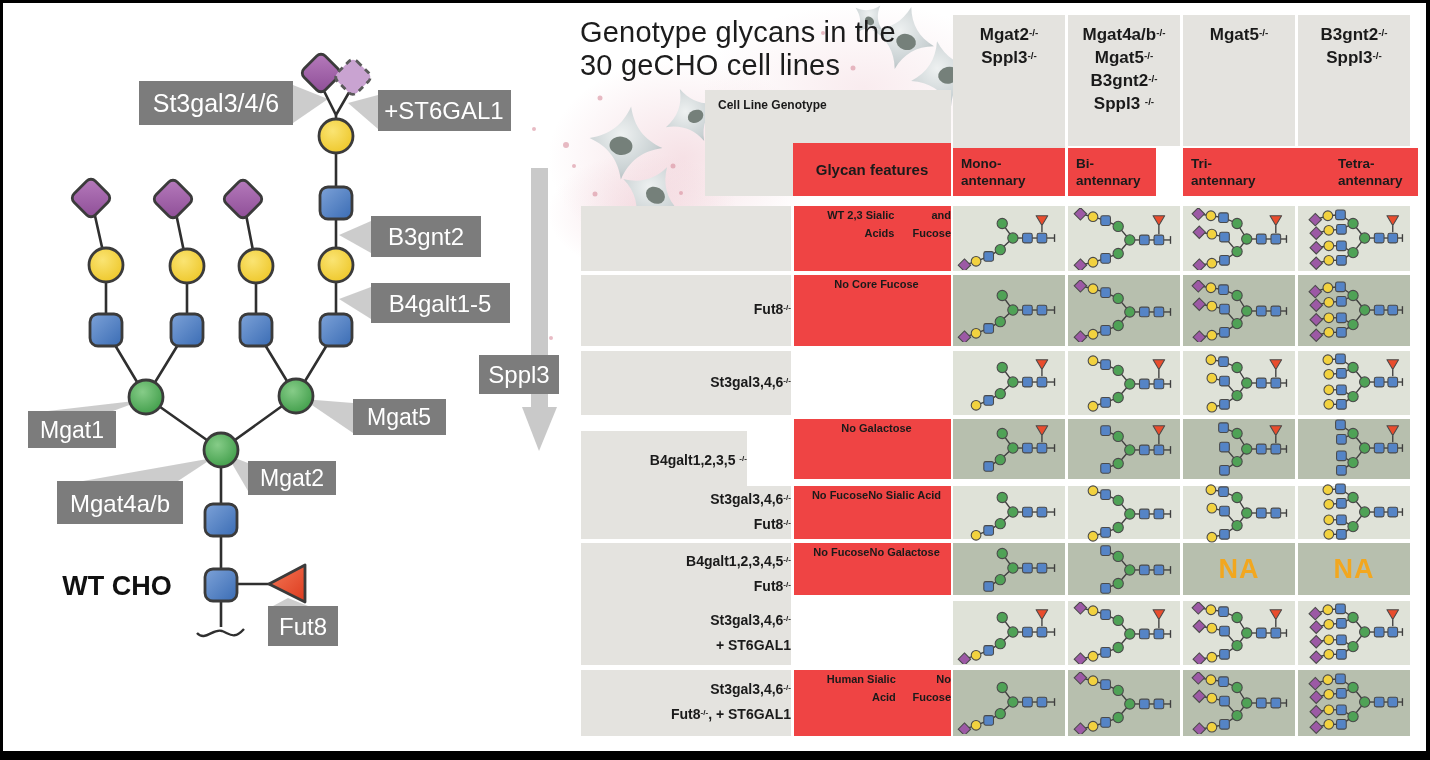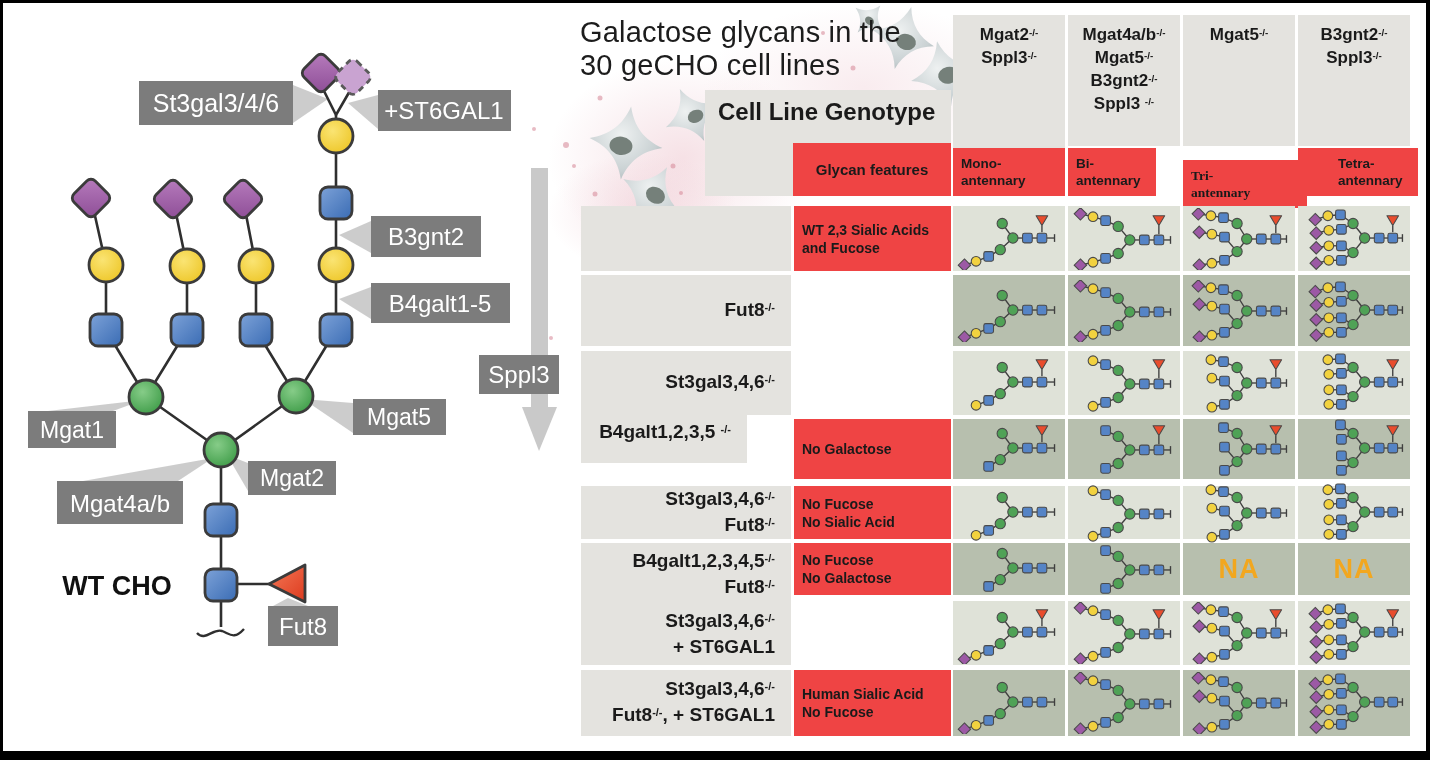--- a/index.html
+++ b/index.html
@@ -16,26 +16,26 @@
   .deco-cells{position:absolute;left:0;top:0;z-index:2;pointer-events:none;}
   .diagram{position:absolute;left:0;top:0;z-index:3;}
   .fig-title{position:absolute;left:577px;top:13px;z-index:4;font-size:29px;line-height:33px;font-weight:400;color:#1c1c1c;letter-spacing:.2px;}
   
   #table-root{position:absolute;left:0;top:0;width:100%;height:100%;z-index:4;}
   .tbox{position:absolute;box-sizing:border-box;}
   .hdr-light{background:#e4e3df;}
   .hdr-mid{background:#ef4444;}
   .row-light{background:#dfe2d8;}
   .row-dark{background:#b7bfae;}
-  .corner-label{padding:8px 0 0 13px;font-size:24px;font-weight:700;}
+  .corner-label{padding:8px 0 0 13px;font-size:12px;font-weight:700;}
   .features-label{display:flex;align-items:center;justify-content:center;height:100%;font-size:15px;font-weight:700;}
   .colhead{padding-top:9px;text-align:center;font-size:17px;font-weight:700;line-height:21px;}
   .subhead{padding:7px 0 0 8px;font-size:13.5px;font-weight:700;line-height:17px;}
-  .geno-wrap{display:flex;flex-direction:column;justify-content:center;align-items:flex-end;height:100%;padding-right:16px;font-size:19px;font-weight:700;line-height:23px;text-align:center;}
-  .feat-wrap{display:flex;flex-direction:column;justify-content:center;height:100%;padding-left:8px;font-size:14px;font-weight:700;line-height:18px;}
+  .geno-wrap{display:flex;flex-direction:column;justify-content:center;align-items:flex-end;height:100%;padding-right:0;font-size:14px;font-weight:700;line-height:23px;text-align:center;}
+  .feat-wrap{display:flex;flex-direction:row;justify-content:center;height:100%;padding-left:8px;font-size:11px;font-weight:700;line-height:18px;text-align:right;}
   .gcell{display:flex;align-items:center;justify-content:center;}
   .gcell svg{display:block;width:110px;}
   .na-text{font-size:27px;font-weight:700;letter-spacing:1px;}
   sup{font-size:.58em;position:relative;top:-.45em;vertical-align:baseline;letter-spacing:0;}
 </style>
 </head>
 <body>
 
 <div class="stage">
 
@@ -224,21 +224,21 @@
         </g>
       <g>
           <rect x="265" y="603" width="70" height="40" fill="#7c7c7c"></rect>
           <text x="300" y="632" font-size="24">Fut8</text>
         </g>
       <text x="114" y="592" font-size="27" font-weight="600" fill="#111111">WT CHO</text>
     </g>
   </svg>
 
   <div class="fig-title">
-    <div>Galactose glycans in the</div>
+    <div>Genotype glycans in the</div>
     <div>30 geCHO cell lines</div>
   </div>
 
   <div id="table-root">
       <div class="tbox hdr-light" style="left: 702px; top: 87px; width: 246px; height: 106px;">
         <div class="corner-label">Cell Line Genotype</div>
       </div>
       <div class="tbox hdr-mid" style="left: 790px; top: 140px; width: 158px; height: 53px;">
         <div class="features-label">Glycan features</div>
       </div>
@@ -266,21 +266,21 @@
         <div class="subhead">
           <div>Bi-</div>
           <div>antennary</div>
         </div>
       </div>
       <div class="tbox hdr-light" style="left: 1180px; top: 12px; width: 112px; height: 131px;">
         <div class="colhead">
           <div><span>Mgat5</span><sup>-/-</sup></div>
         </div>
       </div>
-      <div class="tbox hdr-mid" style="left: 1180px; top: 157px; width: 124px; height: 48px; font-family: Liberation Serif, serif;">
+      <div class="tbox hdr-mid" style="left: 1180px; top: 145px; width: 124px; height: 48px;">
         <div class="subhead">
           <div>Tri-</div>
           <div>antennary</div>
         </div>
       </div>
       <div class="tbox hdr-light" style="left: 1295px; top: 12px; width: 112px; height: 131px;">
         <div class="colhead">
           <div><span>B3gnt2</span><sup>-/-</sup></div>
           <div><span>Sppl3</span><sup>-/-</sup></div>
         </div>
@@ -426,20 +426,25 @@
           <circle cx="55" cy="46" r="5.3" fill="#4fa256" stroke="#4a4a4a" stroke-width="1.1"></circle>
           <rect x="77" y="26" width="10" height="10" rx="2" fill="#5584c6" stroke="#4a4a4a" stroke-width="1.1"></rect>
           <rect x="91" y="26" width="10" height="10" rx="2" fill="#5584c6" stroke="#4a4a4a" stroke-width="1.1"></rect>
         </svg>
       </div>
       <div class="tbox hdr-light" style="left: 578px; top: 272px; width: 210px; height: 71px;">
         <div class="geno-wrap">
           <div><span>Fut8</span><sup>-/-</sup></div>
         </div>
       </div>
+      <div class="tbox hdr-mid" style="left: 791px; top: 272px; width: 157px; height: 71px;">
+        <div class="feat-wrap">
+          <div>No Core Fucose</div>
+        </div>
+      </div>
       <div class="tbox gcell row-dark" style="left: 950px; top: 272px; width: 112px; height: 71px;">
         <svg viewBox="0 0 112 64" width="110" height="62">
           <line x1="60" y1="31" x2="75" y2="31" stroke="#3f3f3f" stroke-width="1.4"></line>
           <line x1="75" y1="31" x2="90" y2="31" stroke="#3f3f3f" stroke-width="1.4"></line>
           <line x1="95" y1="31" x2="103" y2="31" stroke="#3f3f3f" stroke-width="1.4"></line>
           <line x1="103" y1="27" x2="103" y2="35" stroke="#3f3f3f" stroke-width="1.4"></line>
           <line x1="60" y1="31" x2="49" y2="16" stroke="#3f3f3f" stroke-width="1.4"></line>
           <line x1="60" y1="31" x2="47" y2="43" stroke="#3f3f3f" stroke-width="1.4"></line>
           <line x1="47" y1="43" x2="35" y2="50" stroke="#3f3f3f" stroke-width="1.4"></line>
           <line x1="35" y1="50" x2="22" y2="55" stroke="#3f3f3f" stroke-width="1.4"></line>
@@ -659,21 +664,21 @@
           <rect x="38" y="49" width="10" height="10" rx="2" fill="#5584c6" stroke="#4a4a4a" stroke-width="1.1"></rect>
           <circle cx="30" cy="54" r="5" fill="#f2d23f" stroke="#4a4a4a" stroke-width="1.1"></circle>
           <path d="M90,8 L102,8 L96,18 Z" fill="#e94c2d" stroke="#4a4a4a" stroke-width="1.1" stroke-linejoin="round"></path>
           <circle cx="67" cy="31" r="5.3" fill="#4fa256" stroke="#4a4a4a" stroke-width="1.1"></circle>
           <circle cx="55" cy="16" r="5.3" fill="#4fa256" stroke="#4a4a4a" stroke-width="1.1"></circle>
           <circle cx="55" cy="46" r="5.3" fill="#4fa256" stroke="#4a4a4a" stroke-width="1.1"></circle>
           <rect x="77" y="26" width="10" height="10" rx="2" fill="#5584c6" stroke="#4a4a4a" stroke-width="1.1"></rect>
           <rect x="91" y="26" width="10" height="10" rx="2" fill="#5584c6" stroke="#4a4a4a" stroke-width="1.1"></rect>
         </svg>
       </div>
-      <div class="tbox hdr-light" style="left: 578px; top: 400px; width: 166px; height: 60px;">
+      <div class="tbox hdr-light" style="left: 578px; top: 428px; width: 166px; height: 60px;">
         <div class="geno-wrap">
           <div><span>B4galt1,2,3,5 </span><sup>-/-</sup></div>
         </div>
       </div>
       <div class="tbox hdr-mid" style="left: 791px; top: 416px; width: 157px; height: 60px;">
         <div class="feat-wrap">
           <div>No Galactose</div>
         </div>
       </div>
       <div class="tbox gcell row-dark" style="left: 950px; top: 416px; width: 112px; height: 60px;">

